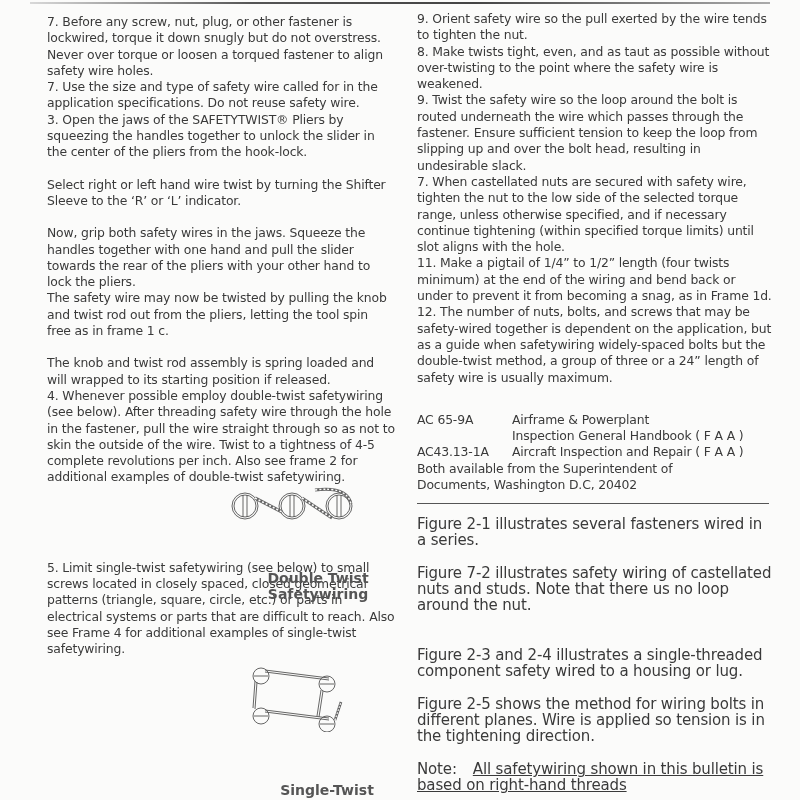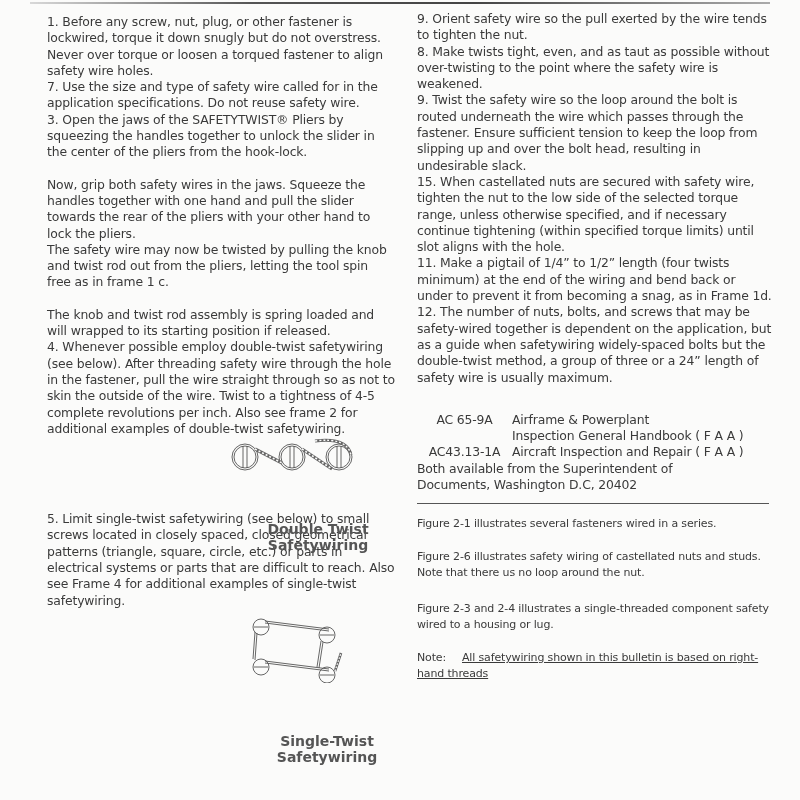--- a/index.html
+++ b/index.html
@@ -18,37 +18,38 @@
     .col p { margin: 0; }
     .left { left: 47px; top: 14px; width: 348px; }
     .right { left: 417px; top: 11px; width: 355px; }
     .gap1 { margin-top: 16px !important; }
     .fig { position: relative; }
     .fig-double { height: 54px; margin-left: 180px; }
     .fig-single { height: 86px; margin-left: 202px; margin-top: 8px; }
     .fig-caption { font-size: 14px; font-weight: bold; color: #555; text-align: center; letter-spacing: 0; margin-top: 44px; }
     .fig-double .fig-caption { position: absolute; left: 14px; top: 40px; }
     .fig-single .fig-caption { position: absolute; left: 10px; top: 72px; }
-    .ref-table { margin-top: 10px; text-align: center; }
+    .ref-table { margin-top: 10px; }
     .ref-row { display: flex; }
     .ref-code { width: 95px; flex: none; }
     .divider { height: 1px; background: #555; margin: 10px 0 12px 0; width: 352px; }
-    .fig-para { font-size: 11px; line-height: 16px; }
+    .fig-para { font-size: 15px; line-height: 16px; }
     .note-label { margin-right: 16px; }
     .underline { text-decoration: underline; }
   </style>
 </head>
 <body>
 
 <div class="top-rule"></div>
 
 <div class="col left">
-  <p>1.   Before any screw, nut, plug, or other fastener is lockwired, torque it down snugly but do not overstress. Never over torque or loosen a torqued fastener to align safety wire holes.</p>
+  <p>7.   Before any screw, nut, plug, or other fastener is lockwired, torque it down snugly but do not overstress. Never over torque or loosen a torqued fastener to align safety wire holes.</p>
   <p>7.   Use the size and type of safety wire called for in the application specifications. Do not reuse safety wire.</p>
   <p>3.   Open the jaws of the SAFETYTWIST® Pliers by squeezing the handles together to unlock the slider in the center of the pliers from the hook-lock.</p>
+  <p class="gap1" style="margin-top:24px">Select right or left hand wire twist by turning the Shifter Sleeve to the ‘R’ or ‘L’ indicator.</p>
   <p class="gap1" style="margin-top:24px">Now, grip both safety wires in the jaws. Squeeze the handles together with one hand and pull the slider towards the rear of the pliers with your other hand to lock the pliers.</p>
   <p>The safety wire may now be twisted by pulling the knob and twist rod out from the pliers, letting the tool spin free as in frame 1 c.</p>
   <p style="margin-top:16px">The knob and twist rod assembly is spring loaded and will wrapped to its starting position if released.</p>
   <p>4.   Whenever possible employ double-twist safetywiring (see below). After threading safety wire through the hole in the fastener, pull the wire straight through so as not to skin the outside of the wire. Twist to a tightness of 4-5 complete revolutions per inch. Also see frame 2 for additional examples of double-twist safetywiring.</p>
 
   <div class="fig fig-double">
     <svg width="130" height="40" viewBox="0 0 130 40">
       <g fill="none" stroke="#555" stroke-width="0.9">
         <circle cx="18" cy="20" r="13"></circle>
         <circle cx="18" cy="20" r="11"></circle>
@@ -100,21 +101,21 @@
     </svg>
     <div class="fig-caption">Single-Twist Safetywiring</div>
   </div>
 
 </div>
 
 <div class="col right">
   <p>9.   Orient safety wire so the pull exerted by the wire tends to tighten the nut.</p>
   <p>8.   Make twists tight, even, and as taut as possible without over-twisting to the point where the safety wire is weakened.</p>
   <p>9.   Twist the safety wire so the loop around the bolt is routed underneath the wire which passes through the fastener. Ensure sufficient tension to keep the loop from slipping up and over the bolt head, resulting in undesirable slack.</p>
-  <p>15.   When castellated nuts are secured with safety wire, tighten the nut to the low side of the selected torque range, unless otherwise specified, and if necessary continue tightening (within specified torque limits) until slot aligns with the hole.</p>
+  <p>7.   When castellated nuts are secured with safety wire, tighten the nut to the low side of the selected torque range, unless otherwise specified, and if necessary continue tightening (within specified torque limits) until slot aligns with the hole.</p>
   <p>11.   Make a pigtail of 1/4” to 1/2” length (four twists minimum) at the end of the wiring and bend back or under to prevent it from becoming a snag, as in Frame 1d.</p>
   <p>12.  The number of nuts, bolts, and screws that may be safety-wired together is dependent on the application, but as a guide when safetywiring widely-spaced bolts but the double-twist method, a group of three or a 24” length of safety wire is usually maximum.</p>
 
   <div style="margin-top:26px">
     <div class="ref-table">
       <div class="ref-row">
         <span class="ref-code">AC 65-9A</span>
         <span>Airframe &amp; Powerplant</span>
       </div>
       <div class="ref-row">
@@ -125,18 +126,19 @@
         <span class="ref-code">AC43.13-1A</span>
         <span>Aircraft Inspection and Repair ( F A A )</span>
       </div>
     </div>
     <p style="width:260px">Both available from the Superintendent of Documents, Washington D.C, 20402</p>
   </div>
 
   <div class="divider"></div>
 
   <p class="fig-para">Figure 2-1 illustrates several fasteners wired in a series.</p>
-  <p class="fig-para" style="margin-top:17px">Figure 2-6 illustrates safety wiring of castellated nuts and studs. Note that there us no loop around the nut.</p>
-  <p class="fig-para" style="margin-top:20px">Figure 2-3 and 2-4 illustrates a single-threaded component safety wired to a housing or lug.</p>
+  <p class="fig-para" style="margin-top:17px">Figure 7-2 illustrates safety wiring of castellated nuts and studs. Note that there us no loop around the nut.</p>
+  <p class="fig-para" style="margin-top:34px">Figure 2-3 and 2-4 illustrates a single-threaded component safety wired to a housing or lug.</p>
+  <p class="fig-para" style="margin-top:17px">Figure 2-5 shows the method for wiring bolts in different planes. Wire is applied so tension is in the tightening direction.</p>
   <p class="fig-para" style="margin-top:17px">
     <span class="note-label">Note:</span><span class="underline">All safetywiring shown in this bulletin is based on right-hand threads</span>
   </p>
 </div>
 
 </body></html>

